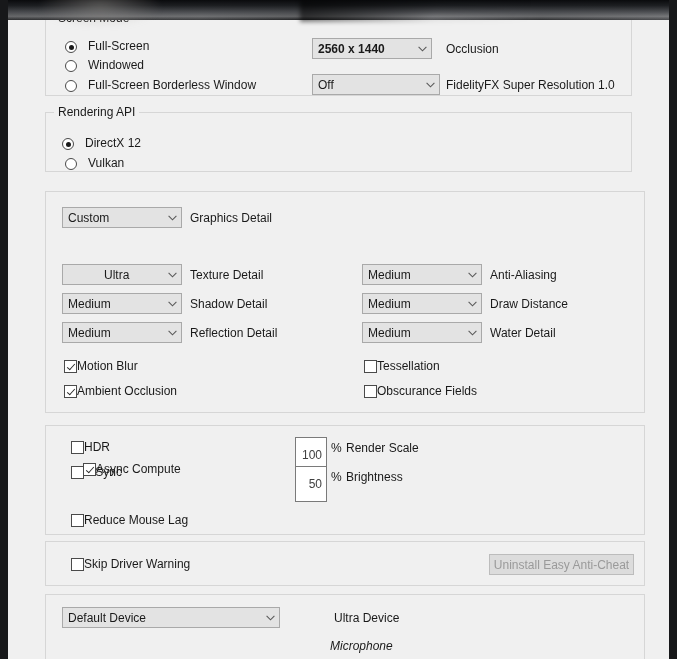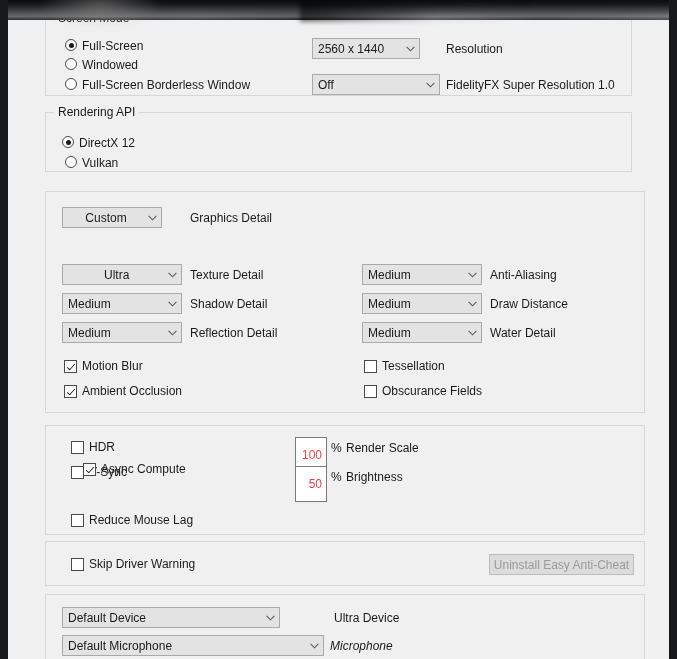--- a/index.html
+++ b/index.html
@@ -87,22 +87,22 @@
     padding: 0 4px;
     font-size: 12px;
     color: #1a1a1a;
     white-space: nowrap;
   }
 
   
   .radio-row {
     position: absolute;
     display: flex;
-    align-items: flex-start;
-    gap: 5px;
+    align-items: flex-end;
+    gap: 11px;
     white-space: nowrap;
   }
   .radio {
     width: 12px; height: 12px;
     border-radius: 50%;
     border: 1px solid #4a4a4a;
     background: #ffffff;
     box-sizing: border-box;
     position: relative;
     flex: none;
@@ -115,21 +115,20 @@
     border-radius: 50%;
     background: #1a1a1a;
   }
   .radio-label { font-size: 12px; color: #1a1a1a; }
 
   
   .check-row {
     position: absolute;
     display: flex;
     align-items: center;
-    gap: 5px;
     white-space: nowrap;
   }
   .cbox {
     width: 13px; height: 13px;
     border: 1px solid #4a4a4a;
     background: #ffffff;
     box-sizing: border-box;
     position: relative;
     flex: none;
   }
@@ -183,21 +182,21 @@
     position: absolute;
     height: 36px;
     border: 1px solid #7a7a7a;
     background: #ffffff;
     box-sizing: border-box;
     display: flex;
     align-items: center;
     justify-content: flex-end;
     padding-right: 4px;
     font-size: 12px;
-    color: #ef4444;
+    color: #404040;
   }
 
   
   .lbl {
     position: absolute;
     font-size: 12px;
     color: #1a1a1a;
     white-space: nowrap;
   }
 
@@ -235,29 +234,29 @@
   </div>
   <div class="radio-row" style="left:65px; top:58px;">
     <span class="radio"></span>
     <span class="radio-label">Windowed</span>
   </div>
   <div class="radio-row" style="left:65px; top:78px;">
     <span class="radio"></span>
     <span class="radio-label">Full-Screen Borderless Window</span>
   </div>
 
-  <div class="combo" style="left:312px; top:38px; width:108px;">
+  <div class="combo" style="left:312px; top:38px; width:120px;font-weight:bold;">
     <span class="combo-text">2560 x 1440</span>
     <span class="combo-arrow">
       <svg width="9" height="6" viewBox="0 0 9 6">
           <path d="M0.6 0.9 L4.5 4.8 L8.4 0.9" fill="none" stroke="#5a5a5a" stroke-width="1.1"></path>
         </svg>
     </span>
   </div>
-  <div class="lbl" style="left:446px; top:42px;">Resolution</div>
+  <div class="lbl" style="left:446px; top:42px;">Occlusion</div>
 
   <div class="combo" style="left:312px; top:74px; width:128px;">
     <span class="combo-text">Off</span>
     <span class="combo-arrow">
       <svg width="9" height="6" viewBox="0 0 9 6">
           <path d="M0.6 0.9 L4.5 4.8 L8.4 0.9" fill="none" stroke="#5a5a5a" stroke-width="1.1"></path>
         </svg>
     </span>
   </div>
   <div class="lbl" style="left:446px; top:78px;">FidelityFX Super Resolution 1.0</div>
@@ -270,21 +269,21 @@
     <span class="radio on"></span>
     <span class="radio-label">DirectX 12</span>
   </div>
   <div class="radio-row" style="left:65px; top:156px;">
     <span class="radio"></span>
     <span class="radio-label">Vulkan</span>
   </div>
 
   <div class="groupbox" style="left:45px; top:191px; width:600px; height:222px;"></div>
 
-  <div class="combo" style="left:62px; top:207px; width:100px;text-align:center;">
+  <div class="combo" style="left:62px; top:207px; width:120px;">
     <span class="combo-text">Custom</span>
     <span class="combo-arrow">
       <svg width="9" height="6" viewBox="0 0 9 6">
           <path d="M0.6 0.9 L4.5 4.8 L8.4 0.9" fill="none" stroke="#5a5a5a" stroke-width="1.1"></path>
         </svg>
     </span>
   </div>
   <div class="lbl" style="left:190px; top:211px;">Graphics Detail</div>
 
   <div class="combo" style="left:62px; top:264px; width:120px;padding-left:36px;">
@@ -407,25 +406,17 @@
   <div class="combo" style="left:62px; top:607px; width:218px;">
     <span class="combo-text">Default Device</span>
     <span class="combo-arrow">
       <svg width="9" height="6" viewBox="0 0 9 6">
           <path d="M0.6 0.9 L4.5 4.8 L8.4 0.9" fill="none" stroke="#5a5a5a" stroke-width="1.1"></path>
         </svg>
     </span>
   </div>
   <div class="lbl" style="left:334px; top:611px;">Ultra Device</div>
 
-  <div class="combo" style="left:62px; top:635px; width:262px;">
-    <span class="combo-text">Default Microphone</span>
-    <span class="combo-arrow">
-      <svg width="9" height="6" viewBox="0 0 9 6">
-          <path d="M0.6 0.9 L4.5 4.8 L8.4 0.9" fill="none" stroke="#5a5a5a" stroke-width="1.1"></path>
-        </svg>
-    </span>
-  </div>
   <div class="lbl" style="left:330px; top:639px;font-style:italic;">Microphone</div>
 
   <div id="edge-left"></div>
   <div id="edge-right"></div>
 </div>
 
 </body></html>

